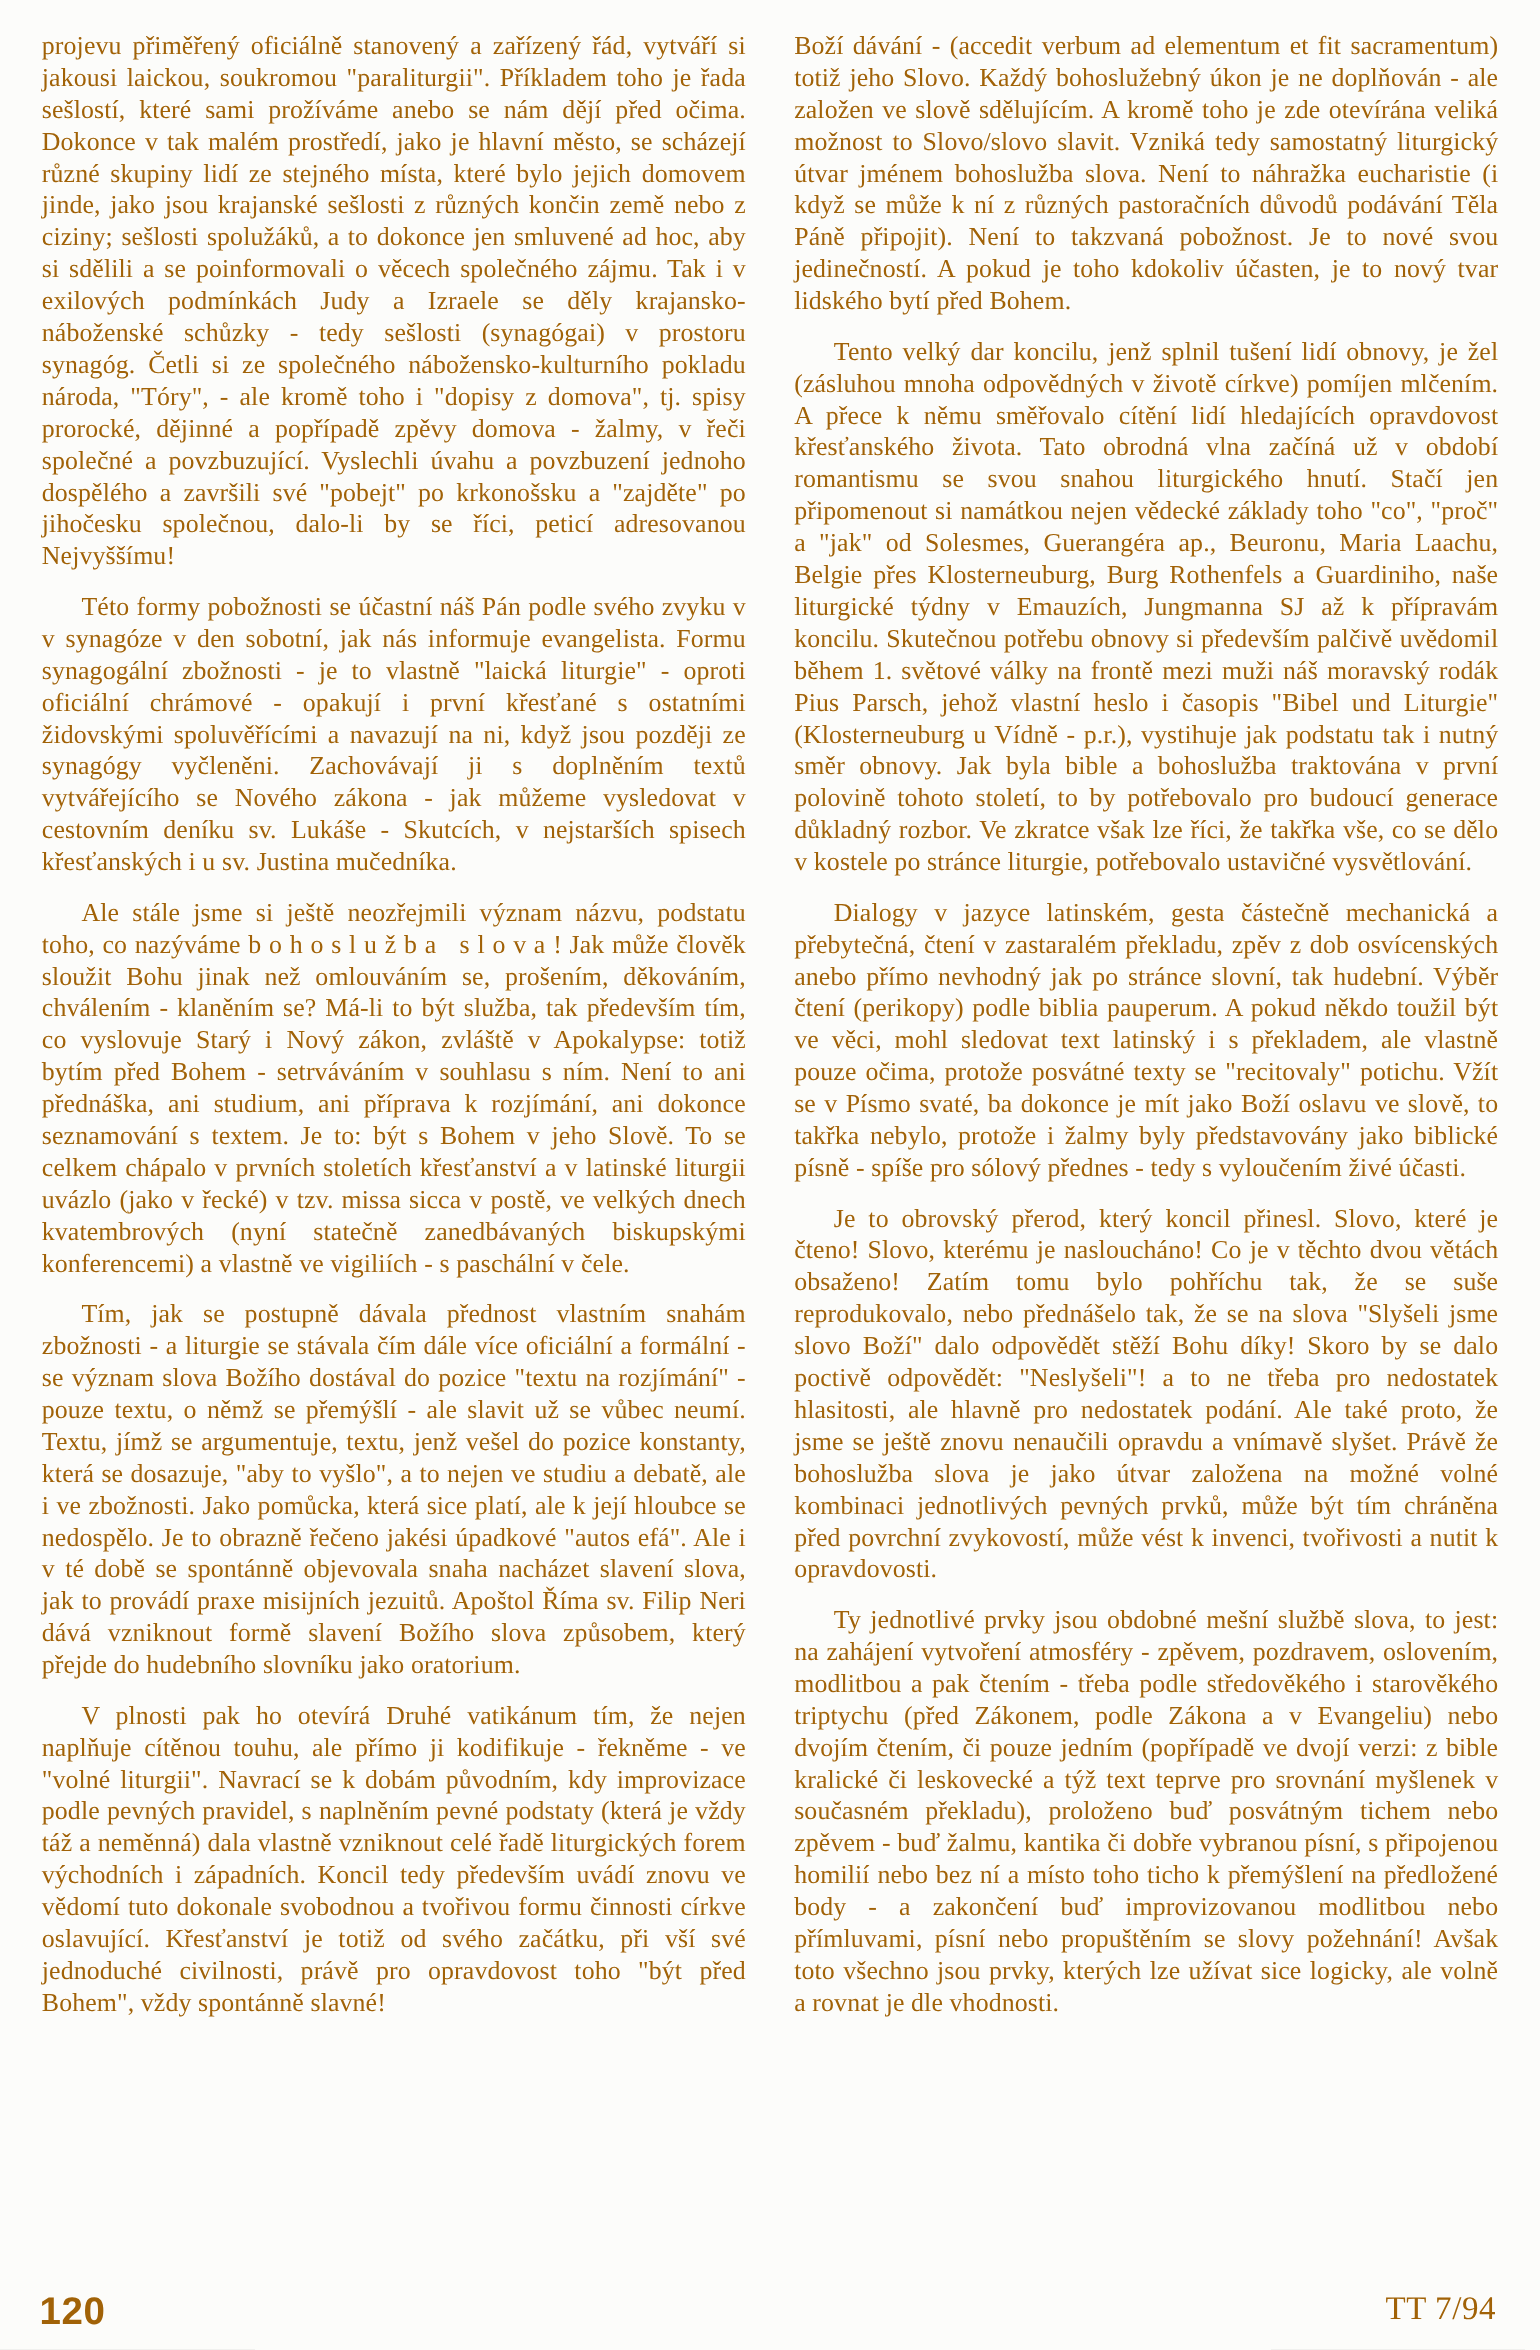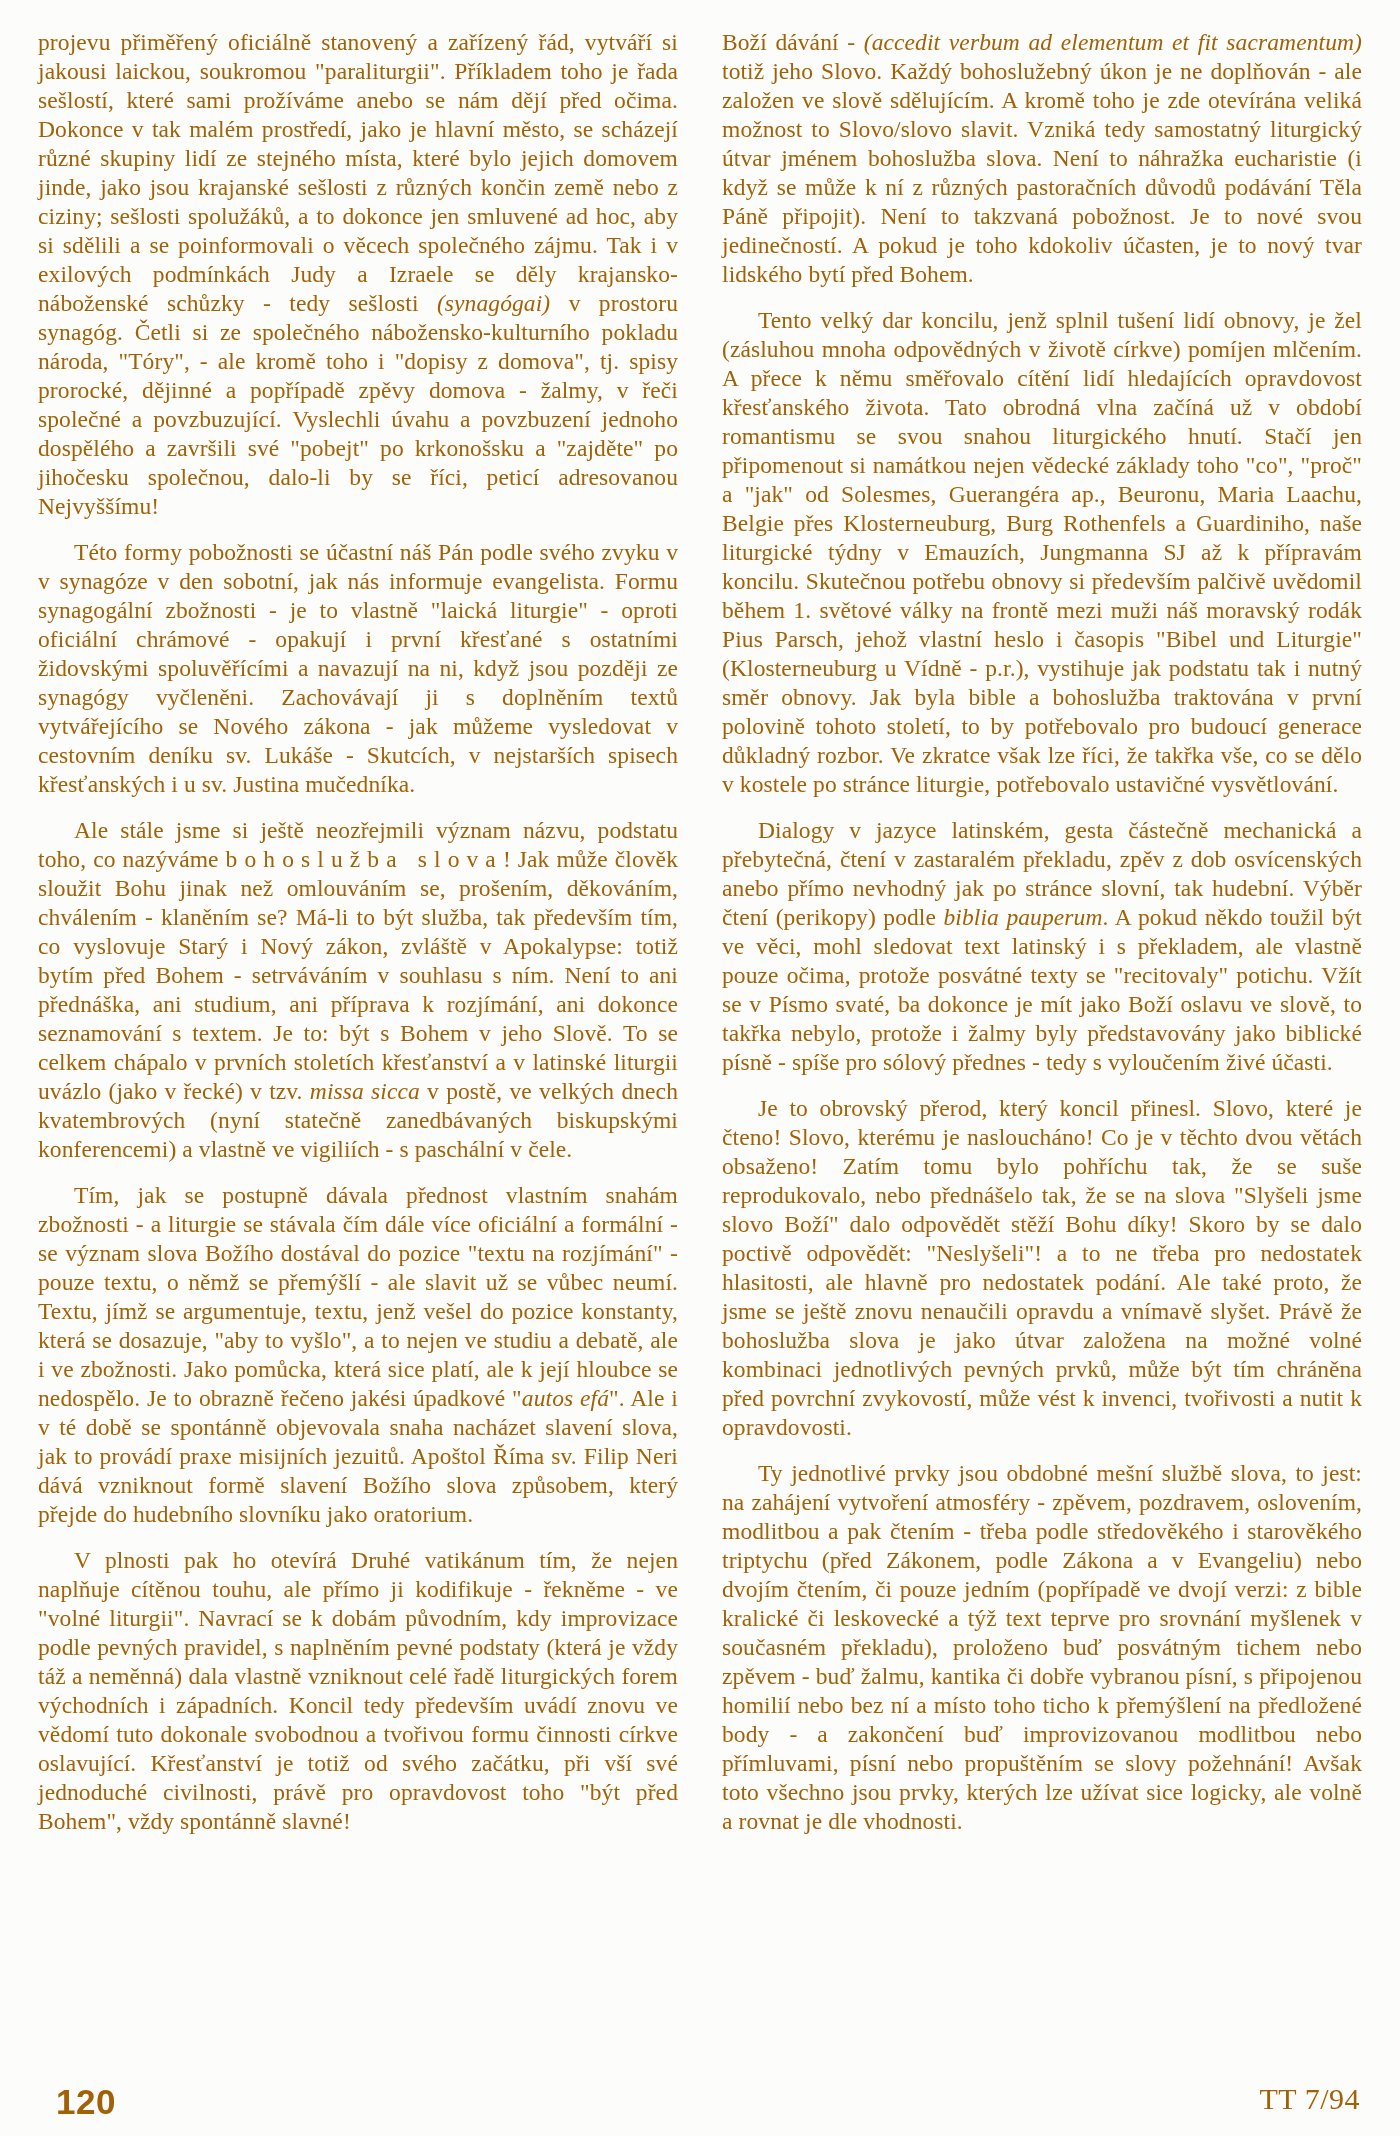--- a/index.html
+++ b/index.html
@@ -24,31 +24,30 @@
     font-family: "Liberation Serif", "DejaVu Serif", serif;
     font-size: 23.5px;
     line-height: 29px;
     text-align: justify;
     letter-spacing: 0.1px;
   }
   .col p { margin: 0; }
   .col p.gap { margin-top: 17px; }
   .col p.indent { text-indent: 36px; }
   .col p.fill-last { text-align-last: justify; }
-  .it { font-style: italic; }
+  .it { }
   .sp { white-space: pre-wrap; font-family: Liberation Serif, serif; }
   .footer-pagenum {
     position: absolute;
     left: 36px;
     top: 2082px;
     font-family: "Liberation Sans", "DejaVu Sans", sans-serif;
     font-weight: 700;
     font-size: 35px;
     letter-spacing: 0.5px;
-    margin-left: 20px;
   }
   .footer-ref {
     position: absolute;
     right: 40px;
     top: 2082px;
     font-family: "Liberation Serif", "DejaVu Serif", serif;
     font-size: 30px;
     letter-spacing: 0.5px;
   }
 </style>

